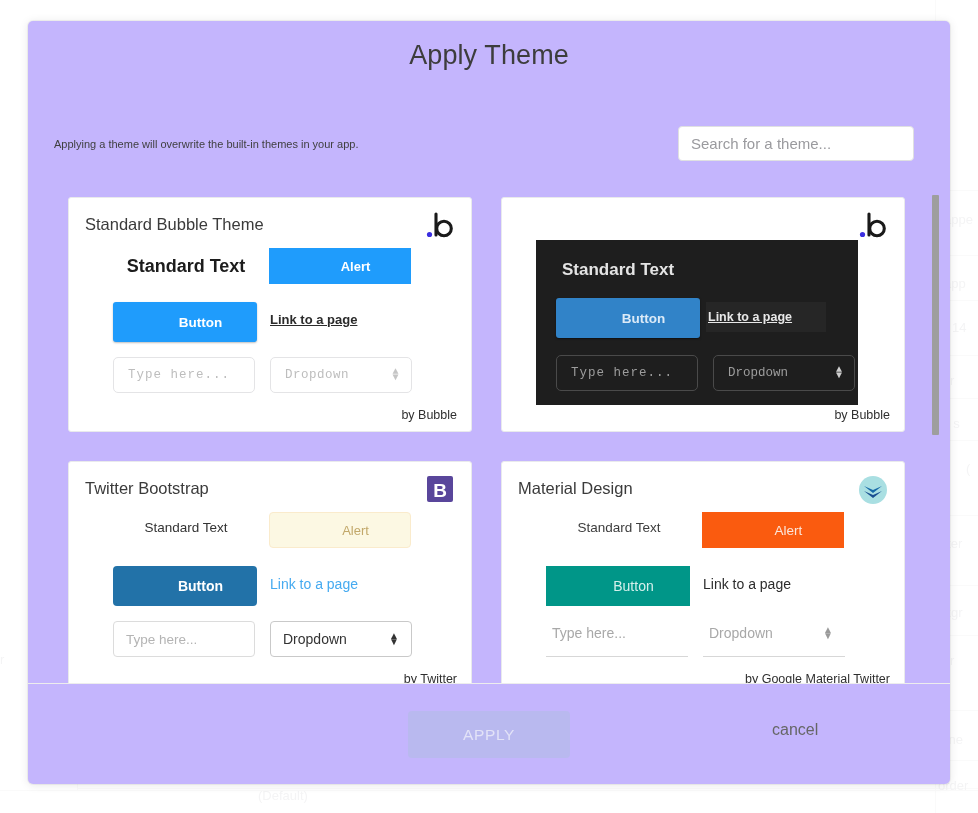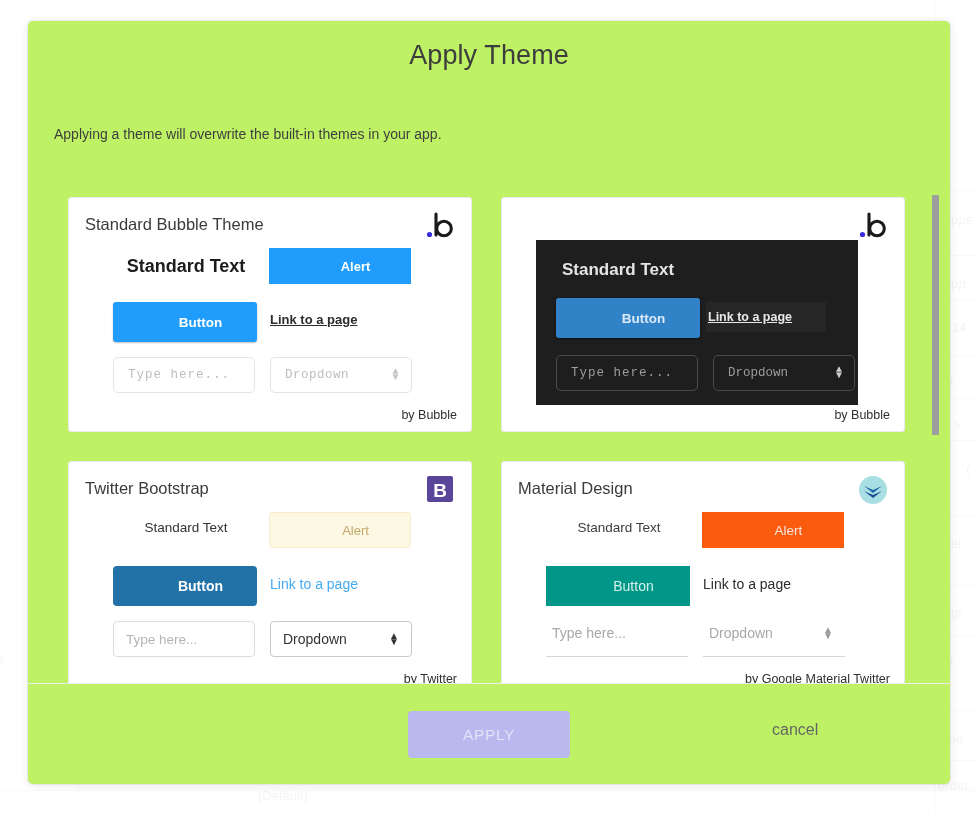--- a/index.html
+++ b/index.html
@@ -37,21 +37,21 @@
     width: 1px;
   }
 
   
   #modal {
     position: absolute;
     left: 28px;
     top: 21px;
     width: 922px;
     height: 763px;
-    background: #bef264;
+    background: #c4b5fd;
     border-radius: 5px;
     box-shadow: 0 1px 10px rgba(0,0,0,0.10), 0 0 0 1px rgba(0,0,0,0.045);
     overflow: hidden;
   }
 
   #modal-title {
     text-align: center;
     font-size: 27px;
     color: #3d3d3d;
     font-weight: 400;
@@ -59,21 +59,21 @@
     letter-spacing: 0.1px;
   }
 
   #subhead-row {
     display: flex;
     align-items: center;
     justify-content: space-between;
     margin: 55px 36px 0 26px;
   }
   #subhead-text {
-    font-size: 14px;
+    font-size: 11px;
     color: #3f3f3f;
   }
   #search-input {
     width: 236px;
     height: 35px;
     border: 1px solid #dfe0e2;
     border-radius: 4px;
     padding: 0 12px;
     font-size: 15px;
     color: #5a5a5a;
@@ -310,20 +310,21 @@
       <div class="bg-text" style="left: 258px; top: 788px;">(Default)</div>
     </div>
 </div>
 
 <div id="modal">
 
   <div id="modal-title">Apply Theme</div>
 
   <div id="subhead-row">
     <div id="subhead-text">Applying a theme will overwrite the built-in themes in your app.</div>
+    <input id="search-input" type="text" placeholder="Search for a theme..." style="">
   </div>
 
   <div id="cards-region">
     <div id="cards-grid">
 
       <div class="theme-card">
         <div class="card-title">Standard Bubble Theme</div>
         <div class="card-logo">
           <svg viewBox="0 0 34 34" width="34" height="34">
             <circle cx="6.5" cy="25.5" r="2.6" fill="#3b2ee0"></circle>

